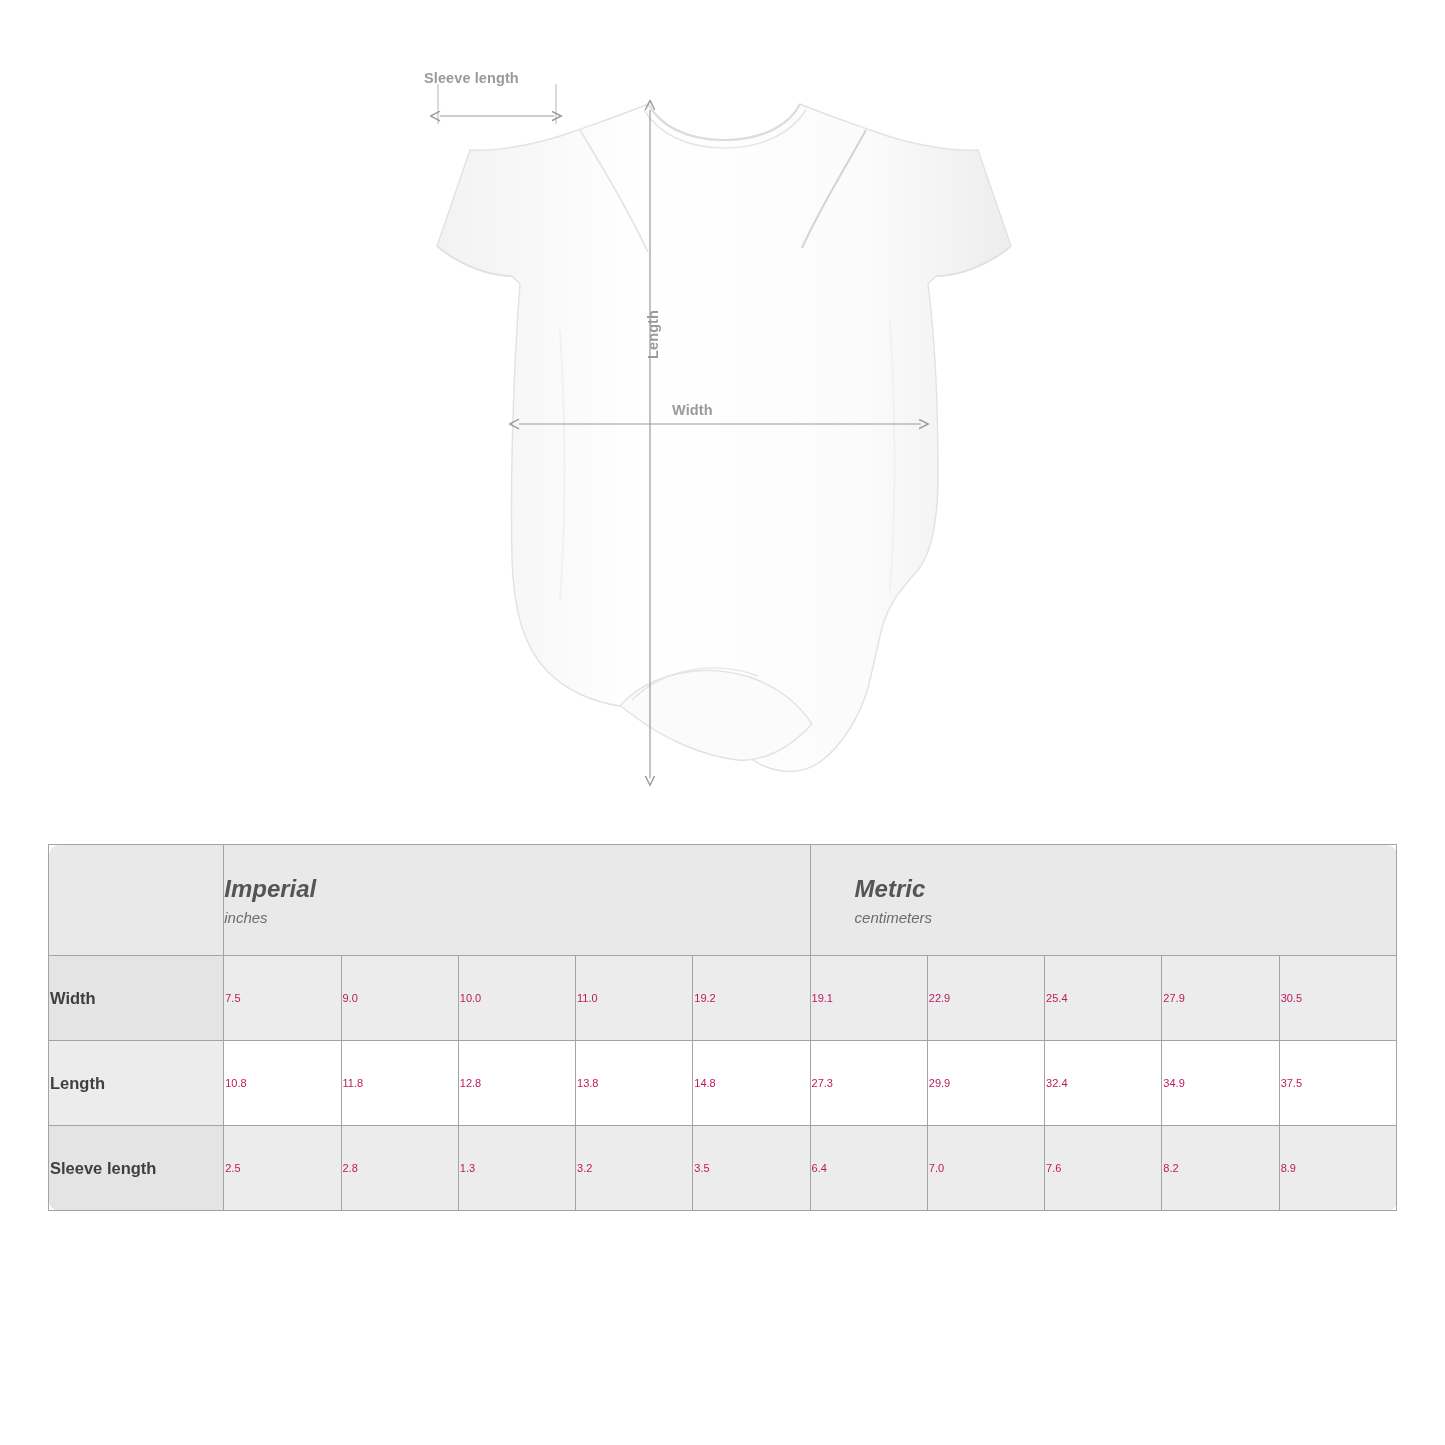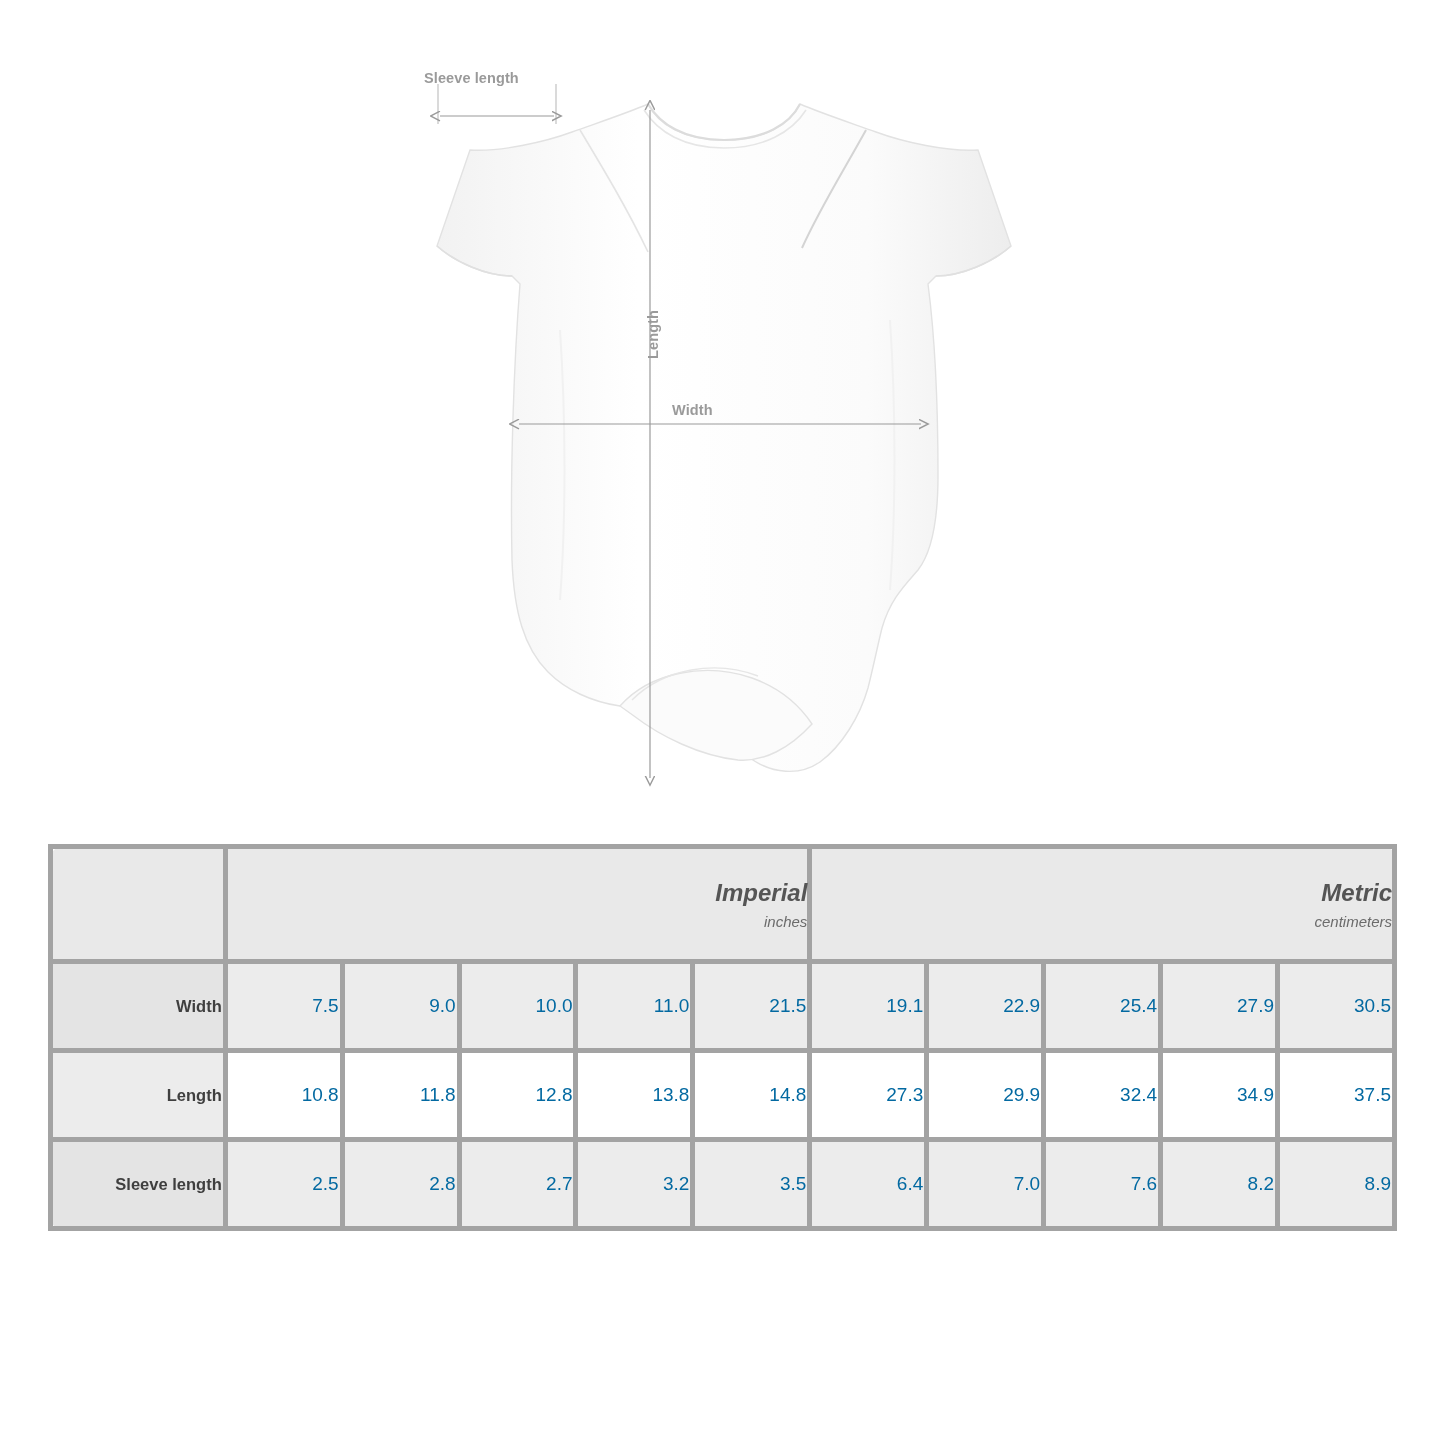--- a/index.html
+++ b/index.html
@@ -76,22 +76,22 @@
     margin: 24px 48px 0 48px;
     width: 1349px;
   }
   table.size-table {
     width: 100%;
     border-collapse: collapse;
     table-layout: fixed;
   }
   table.size-table td,
   table.size-table th {
-    border: 5px solid #a3a3a3;
-    text-align: right;
+    border: 1px solid #a3a3a3;
+    text-align: left;
     vertical-align: middle;
     color: #4c4c4c;
   }
   .unit-head {
     background: #e9e9e9;
     height: 110px;
     padding: 0;
   }
   .unit-head:first-child {
     border-top-left-radius: 10px;
@@ -122,22 +122,22 @@
     font-size: 15.5px;
     font-weight: bold;
     color: #4a4a4a;
     line-height: 1.35;
   }
   tr.head-row td.row-label-cell {
     background: #ececec;
   }
   tr.data-row td {
     height: 82px;
-    font-size: 19px;
-    color: #0369a1;
+    font-size: 11px;
+    color: #be185d;
   }
   tr.data-row.shade td {
     background: #ececec;
   }
   tr.data-row.plain td {
     background: #ffffff;
   }
   tr.data-row td.row-label-cell {
     font-weight: bold;
     font-size: 16.5px;
@@ -272,21 +272,21 @@
           </td>
         </tr>
 
 
         <tr class="data-row shade">
           <td class="row-label-cell">Width</td>
           <td>7.5</td>
           <td>9.0</td>
           <td>10.0</td>
           <td>11.0</td>
-          <td>21.5</td>
+          <td>19.2</td>
           <td>19.1</td>
           <td>22.9</td>
           <td>25.4</td>
           <td>27.9</td>
           <td>30.5</td>
         </tr>
 
         <tr class="data-row plain">
           <td class="row-label-cell">Length</td>
           <td>10.8</td>
@@ -298,21 +298,21 @@
           <td>29.9</td>
           <td>32.4</td>
           <td>34.9</td>
           <td>37.5</td>
         </tr>
 
         <tr class="data-row shade">
           <td class="row-label-cell">Sleeve length</td>
           <td>2.5</td>
           <td>2.8</td>
-          <td>2.7</td>
+          <td>1.3</td>
           <td>3.2</td>
           <td>3.5</td>
           <td>6.4</td>
           <td>7.0</td>
           <td>7.6</td>
           <td>8.2</td>
           <td>8.9</td>
         </tr>
       </tbody>
     </table>

